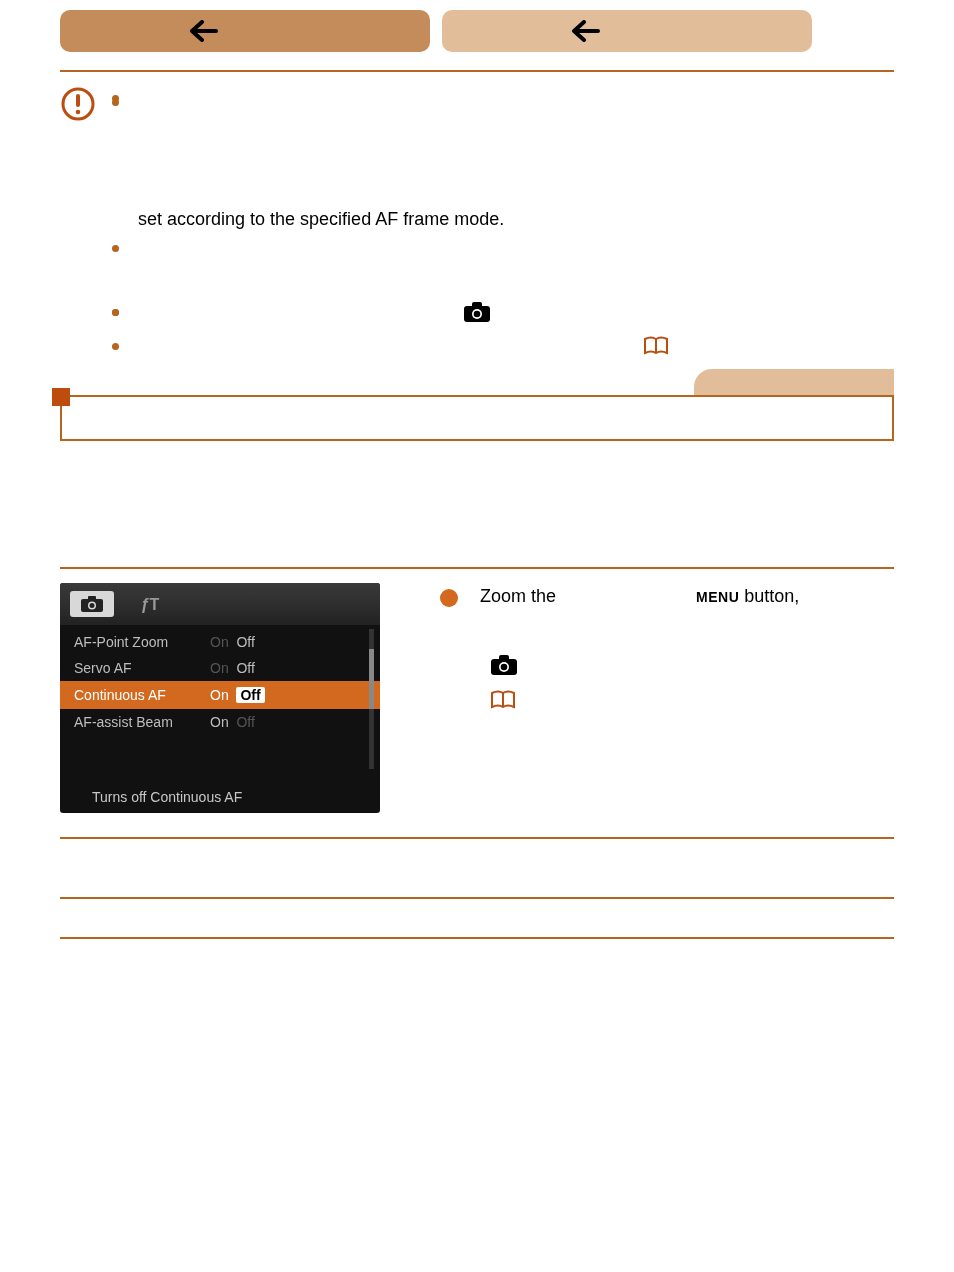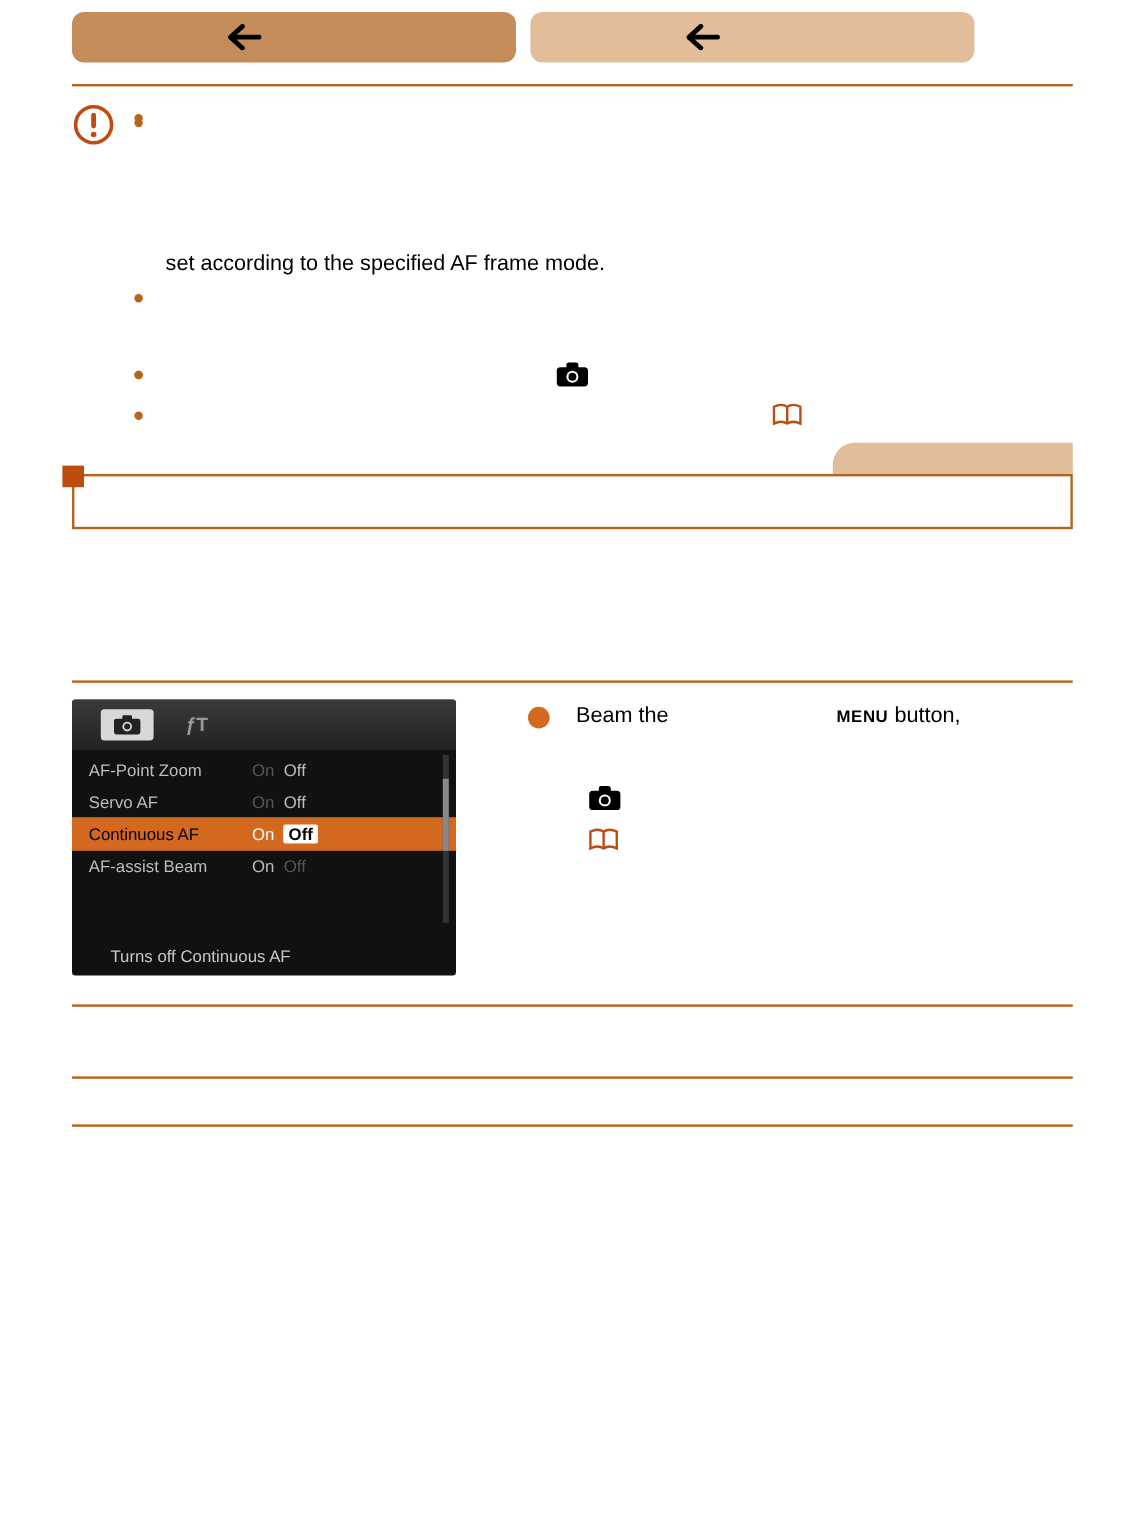--- a/index.html
+++ b/index.html
@@ -31,30 +31,30 @@
   .sect-box { border:2px solid #b5651d; height:46px; position:relative; background:#fff; }
   .sect-sq { position:absolute; left:-10px; top:-9px; width:18px; height:18px; background:#bd4c0f; }
 
   .body-text { margin-top:20px; }
 
   .hr2 { height:2px; background:#b5651d; margin:26px 0 14px 0; }
 
   
   .shot-row { display:flex; gap:60px; align-items:flex-start; }
   .menu-shot { width:320px; height:230px; background:#111; border-radius:3px; color:#bdbdbd; font-size:14px; position:relative; overflow:hidden; }
-  .menu-top { height:42px; background:linear-gradient(#3a3a3a,#222); display:flex; align-items:center; padding-left:24px; gap:14px; }
+  .menu-top { height:42px; background:linear-gradient(#3a3a3a,#222); display:flex; align-items:center; padding-left:10px; gap:14px; }
   .menu-top .tab-icon { width:44px; height:26px; background:#d8d8d8; border-radius:3px; display:flex; align-items:center; justify-content:center; }
   .menu-top .tab-icon2 { width:44px; height:26px; display:flex; align-items:center; justify-content:center; color:#999; font-weight:bold; font-size:16px; }
   .menu-list { padding:4px 14px 0 14px; }
   .menu-row { display:flex; justify-content:space-between; align-items:center; height:26px; font-size:14px; color:#bdbdbd; }
   .menu-row .left { flex:0 0 130px; }
   .menu-row .right { flex:1; text-align:left; padding-left:6px; }
   .menu-row .chev { color:#888; font-size:12px; }
   .menu-row.hl { background:#d2691e; color:#fff; margin:0 -14px; padding:0 14px; height:28px; }
-  .menu-row.hl .left { color:#000000; }
+  .menu-row.hl .left { color:#ffffff; }
   .menu-row.hl .offbox { background:#fff; color:#000; padding:0 4px; border-radius:2px; font-weight:bold; }
   .menu-row .dim { color:#555; }
   .menu-help { position:absolute; bottom:6px; left:32px; font-size:14px; color:#c8c8c8; }
   .menu-scroll { position:absolute; right:6px; top:46px; width:5px; height:140px; background:#333; }
   .menu-scroll .thumb { position:absolute; top:20px; width:5px; height:60px; background:#888; }
 
   .instructions { flex:1; }
   .instructions .step { position:relative; padding-left:40px; }
   .instructions .bigdot { position:absolute; left:0; top:6px; width:18px; height:18px; background:#d2691e; border-radius:50%; }
   .menuword { font-family: Liberation Sans, sans-serif; font-weight:800; letter-spacing:0.5px; font-size:14px; }
@@ -177,21 +177,21 @@
       </div>
       <div class="menu-help">Turns off Continuous AF</div>
       <div class="menu-scroll">
           <div class="thumb"></div>
         </div>
     </div>
 
     <div class="instructions">
       <div class="step">
         <span class="bigdot"></span>
-        <span>Beam the </span>
+        <span>Zoom the </span>
         <span style="display:inline-block; width:130px;"></span>
         <span class="menuword">MENU</span>
         <span> button,</span>
         <div style="height:44px;"></div>
         <div>
           <span class="inline-icon-camera" style="margin-left:10px;">
             <svg width="28" height="22" viewBox="0 0 28 22">
                 <rect x="1" y="5" width="26" height="16" rx="3" fill="#000"></rect>
                 <rect x="9" y="1" width="10" height="6" rx="2" fill="#000"></rect>
                 <circle cx="14" cy="13" r="5" fill="#fff"></circle>

